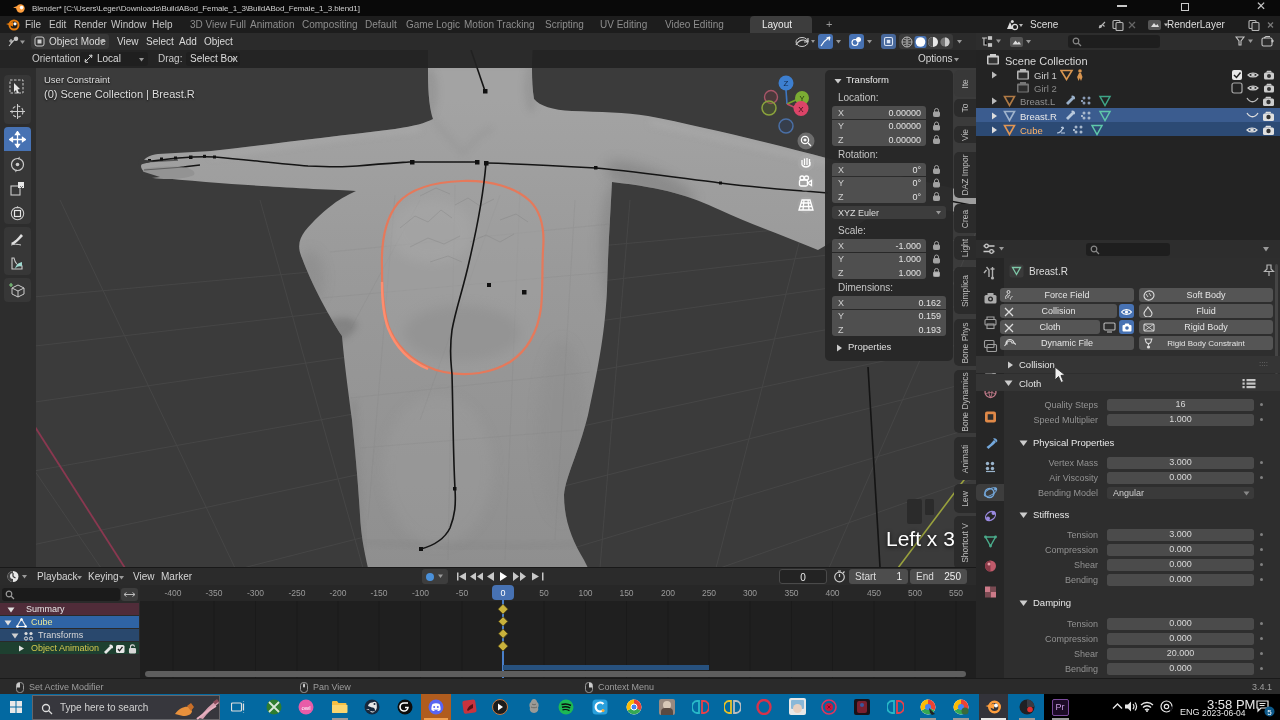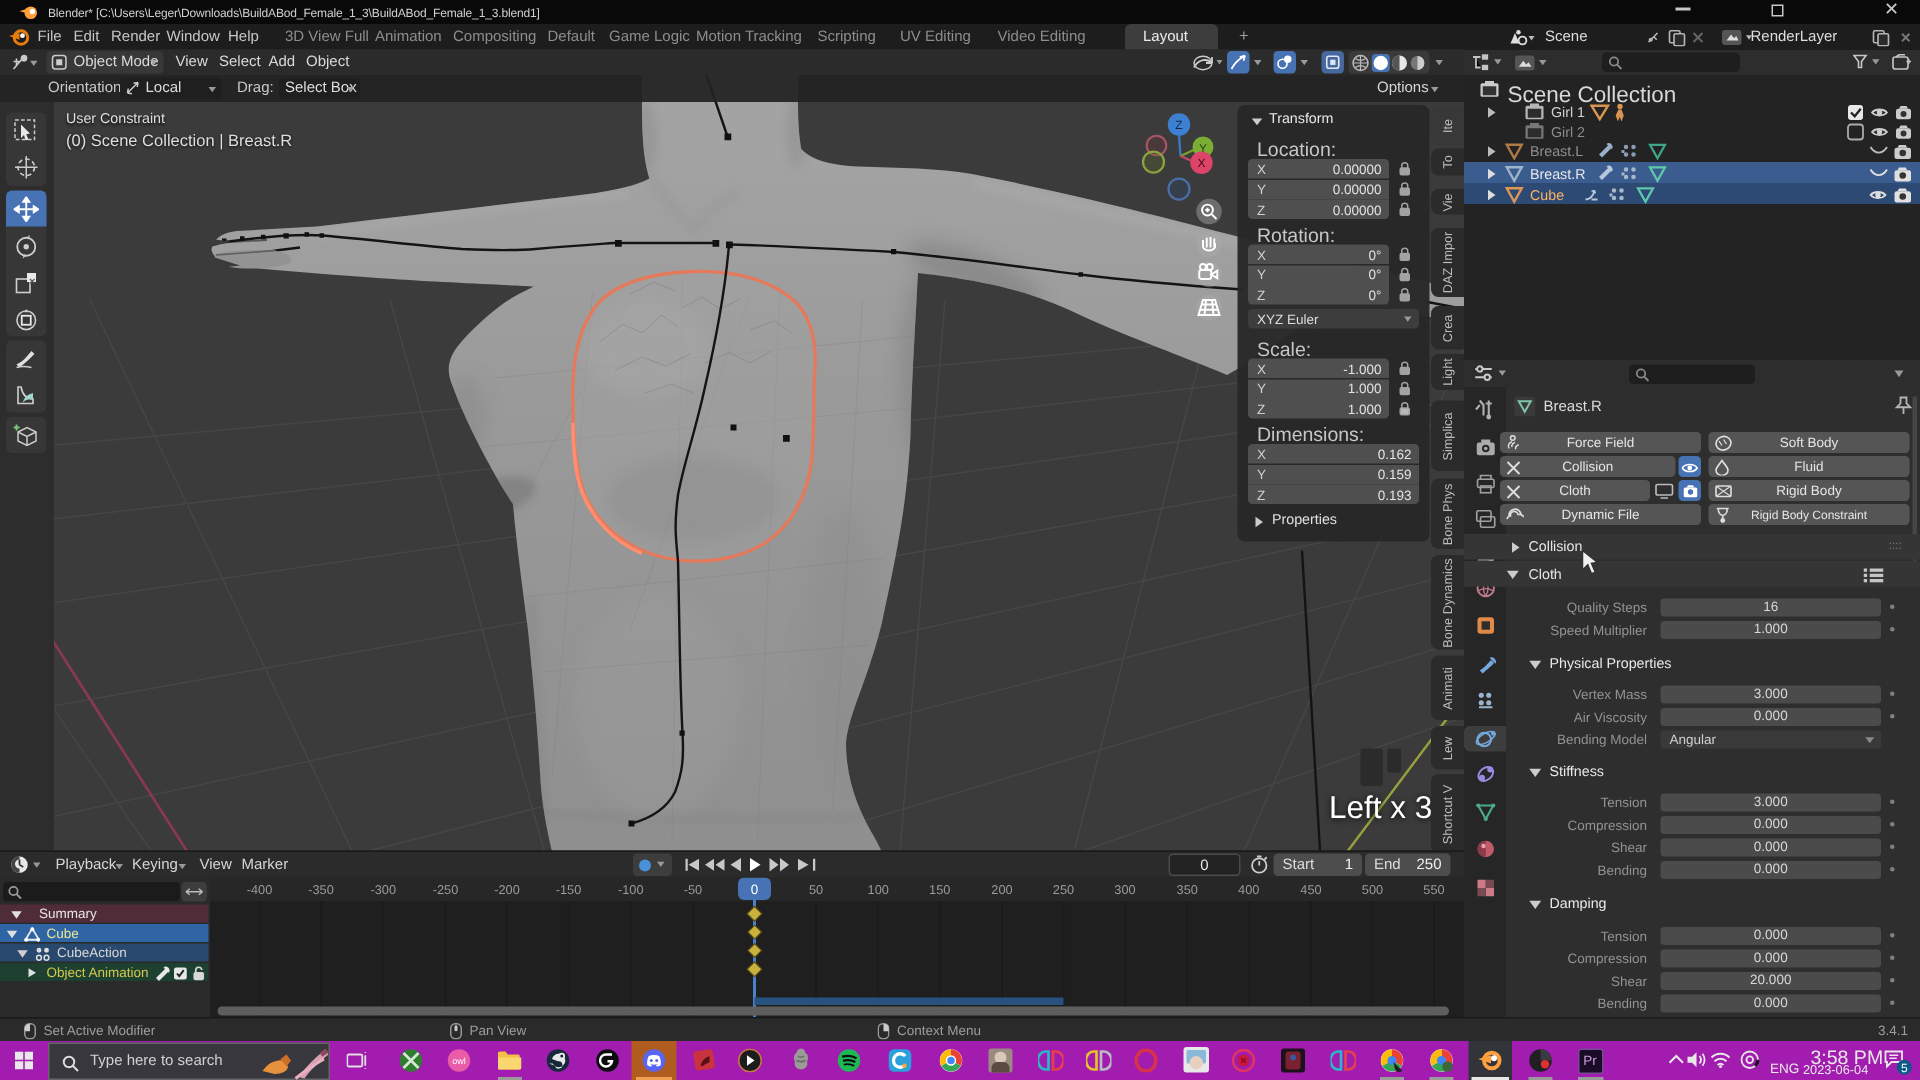--- a/index.html
+++ b/index.html
@@ -326,21 +326,21 @@
         <path d="M2 1 l0 4 m-2 -2 l4 0" stroke="#7ec87e" stroke-width="1.2"></path>
       </svg>
 </div>
 <div class="txt" style="left:44px;top:41px;font-size:9.5px;color:#dedede;text-shadow:0 1px 2px rgba(0,0,0,.8)">User Constraint</div>
 <div class="txt" style="left:44px;top:55px;font-size:11px;color:#dedede;text-shadow:0 1px 2px rgba(0,0,0,.8)">(0) Scene Collection | Breast.R</div>
 <div class="txt" style="left:886px;top:494px;font-size:21px;color:#fff;text-shadow:0 1px 4px rgba(0,0,0,.9)">Left x 3</div>
 <style>
 .fr{position:absolute;left:832px;width:94px;height:13px;background:#4f4f4f;font-size:9px;color:#e3e3e3}
 .fr span{position:absolute;left:6px;top:1.5px;color:#cfcfcf}
 .fr b{position:absolute;right:5px;top:1.5px;font-weight:normal}
-.plab{position:absolute;left:838px;font-size:13px;color:#c6c6c6}
+.plab{position:absolute;left:838px;font-size:10px;color:#c6c6c6}
 .ntab{position:absolute;left:954px;width:22px;background:#2b2b2b;border-radius:5px 0 0 5px}
 .ntab span{position:absolute;left:50%;top:50%;transform:translate(-50%,-50%) rotate(-90deg);font-size:8.5px;color:#bdbdbd;white-space:nowrap}
 </style>
 <div class="abs" style="left:825px;top:37px;width:128px;height:291px;background:rgba(40,40,40,0.96);border-radius:5px"></div>
 <svg class="abs" style="left:833px;top:43px" width="10" height="10">
       <path d="M1.5 3 l7 0 -3.5 4.5z" fill="#ccc"></path>
     </svg>
 <div class="txt" style="left:846px;top:41px;font-size:9.5px;color:#e8e8e8">Transform</div>
 <div class="plab" style="top:59px">Location:</div>
 <div class="fr" style="top:73px;border-radius:3px 3px 0 0">
@@ -657,21 +657,21 @@
  <div class="abs" style="left:0;top:61px;width:139px;height:12px;background:#29486d;color:#d8d8d8;font-size:9px">
       <svg style="position:absolute;left:11px;top:3.5px" width="8" height="6">
         <path d="M0.5 0.5 l7 0 -3.5 5z" fill="#d0d0d0"></path>
       </svg>
       <svg style="position:absolute;left:23px;top:1.5px" width="11" height="10">
         <circle cx="3" cy="2.5" r="1.6" fill="#ddd"></circle>
         <circle cx="8" cy="2.5" r="1.6" fill="#ddd"></circle>
         <circle cx="3" cy="7.5" r="1.6" fill="none" stroke="#ddd"></circle>
         <circle cx="8" cy="7.5" r="1.6" fill="none" stroke="#ddd"></circle>
       </svg>
-      <span style="position:absolute;left:38px;top:1px">CubeAction</span>
+      <span style="position:absolute;left:38px;top:1px">Transforms</span>
     </div>
  <div class="abs" style="left:0;top:74px;width:139px;height:12px;background:#1e4030;color:#d3c84e;font-size:9px">
       <svg style="position:absolute;left:18px;top:3px" width="7" height="7">
         <path d="M1 0.5 l5 3 -5 3z" fill="#e0e0e0"></path>
       </svg>
       <span style="position:absolute;left:31px;top:1px">Object Animation</span>
       <svg style="position:absolute;left:103px;top:1.5px" width="36" height="10" viewBox="0 0 36 10">
         <path d="M1 8 C3 6 5 4 7 2 L9 4 C7 6 5 8 3 10 Z M6 1 a2.5 2.5 0 0 1 3.5 3.5" fill="#e8e8e8"></path>
         <rect x="13" y="1" width="8.5" height="8" rx="1.5" fill="#e8e8e8"></rect>
         <path d="M15 5 l1.5 1.8 3 -4" stroke="#222" stroke-width="1.3" fill="none"></path>
@@ -713,21 +713,21 @@
   <svg class="abs" style="left:285px;top:2.5px" width="14" height="12" viewBox="0 0 14 12">
         <rect x="1" y="2" width="10" height="8" rx="1.5" fill="none" stroke="#c5c5c5" stroke-width="1.1"></rect>
         <path d="M3 2 l2 -1.5 4 0 M10 5 l3 0 m-1.5 -1.5 l0 3" stroke="#c5c5c5" stroke-width="1.1" fill="none"></path>
       </svg>
  </div>
  <svg class="abs" style="left:10px;top:20px" width="14" height="13" viewBox="0 0 14 13">
       <rect x="1" y="2.5" width="12" height="9" rx="1" fill="#ccc"></rect>
       <rect x="2.5" y="4.5" width="9" height="6" fill="#333"></rect>
       <rect x="4" y="1" width="6" height="2.5" fill="#ccc"></rect>
     </svg>
- <div class="txt" style="left:29px;top:21.5px;font-size:15px;color:#d8d8d8">Scene Collection</div>
+ <div class="txt" style="left:29px;top:21.5px;font-size:11px;color:#d8d8d8">Scene Collection</div>
  <svg class="abs" style="left:15px;top:37.5px" width="7" height="8">
       <path d="M1 0.5 l5 3.5 -5 3.5z" fill="#bbb"></path>
     </svg>
  <svg class="abs" style="left:40px;top:35px" width="14" height="13" viewBox="0 0 14 13">
       <rect x="1" y="2.5" width="12" height="9" rx="1" fill="#b5b5b5"></rect>
       <rect x="2.5" y="4.5" width="9" height="6" fill="#2c2c2c"></rect>
       <rect x="4" y="1" width="6" height="2.5" fill="#b5b5b5"></rect>
     </svg>
  <div class="txt" style="left:58px;top:36.5px;font-size:9.5px;color:#cfcfcf">Girl 1</div>
  <svg class="abs" style="left:84px;top:35.5px" width="30" height="12" viewBox="0 0 30 12">
@@ -1126,21 +1126,21 @@
     </svg>
  <div class="txt" style="left:313px;top:2.5px">Pan View</div>
  <svg class="abs" style="left:585px;top:3px" width="8" height="11" viewBox="0 0 8 11">
       <rect x="0.5" y="0.5" width="7" height="10" rx="3" fill="none" stroke="#999" stroke-width="1"></rect>
       <path d="M7.5 3.5 a3.5 3 0 0 0 -3.5 -3 l0 5 3.5 0z" fill="#ccc"></path>
     </svg>
  <div class="txt" style="left:598px;top:2.5px">Context Menu</div>
  <div class="txt" style="left:1252px;top:2.5px">3.4.1</div>
 </div>
 
-<div class="abs" style="left:0;top:694px;width:1280px;height:26px;background:#a21caf">
+<div class="abs" style="left:0;top:694px;width:1044px;height:26px;background:#0369a1">
  <svg class="abs" style="left:10px;top:7px" width="12" height="12" viewBox="0 0 12 12">
       <g fill="#e8e8e8">
         <rect x="0" y="0" width="5.5" height="5.5"></rect>
         <rect x="6.5" y="0" width="5.5" height="5.5"></rect>
         <rect x="0" y="6.5" width="5.5" height="5.5"></rect>
         <rect x="6.5" y="6.5" width="5.5" height="5.5"></rect>
       </g>
     </svg>
  <div class="abs" style="left:32px;top:0.5px;width:188px;height:25px;background:#37373d;border:1px solid #66666a">
   <svg class="abs" style="left:8px;top:7px" width="12" height="12">

